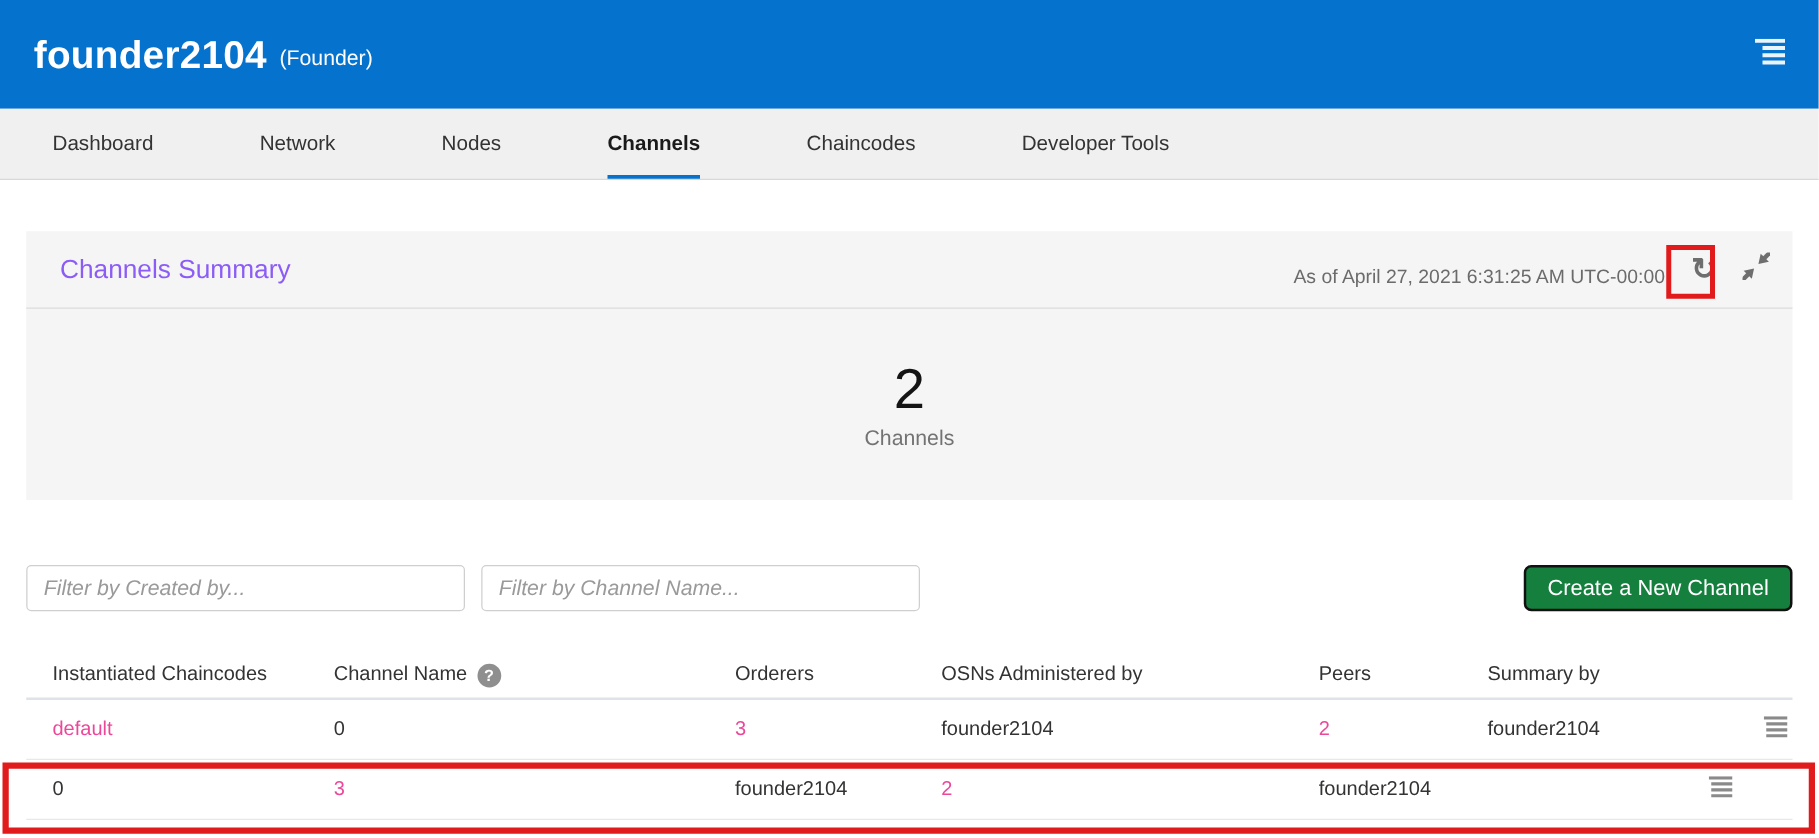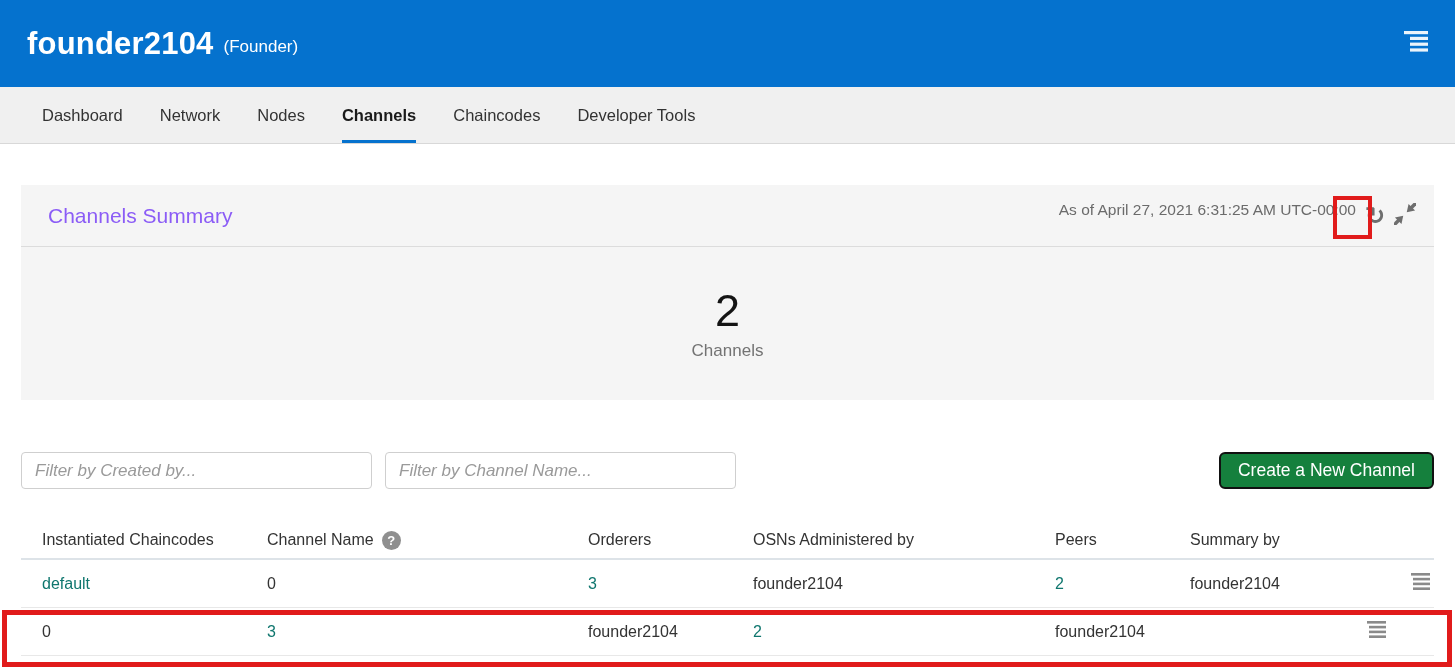--- a/index.html
+++ b/index.html
@@ -25,20 +25,21 @@
   .app-menu { margin-left: auto; cursor: pointer; display: flex; align-items: center; }
 
   
   .tabbar {
     height: 57px;
     background: #f0f0f0;
     border-bottom: 1px solid #d8d8d8;
     display: flex;
     align-items: stretch;
     padding-left: 42px;
+    gap: 48px;
   }
   .tab {
     display: flex;
     align-items: center;
     margin-right: 37px;
     font-size: 16.5px;
     color: #333;
     cursor: pointer;
     border-bottom: 3px solid transparent;
     padding-top: 3px;
@@ -52,21 +53,21 @@
     height: 215px;
   }
   .panel-header {
     height: 62px;
     display: flex;
     align-items: center;
     padding: 0 14px 0 27px;
     border-bottom: 1px solid #dcdcdc;
   }
   .panel-title { font-size: 21px; color: #8b5cf6; }
-  .panel-tools { margin-left: auto; display: flex; align-items: flex-start; }
+  .panel-tools { margin-left: auto; display: flex; align-items: flex-end; gap: 12px; }
   .as-of { font-size: 15.5px; color: #6b6b6b; margin-right: 4px; }
   .icon-btn {
     width: 30px; height: 30px;
     display: flex; align-items: center; justify-content: center;
     cursor: pointer; color: #6e6e6e;
   }
   .refresh-glyph { font-size: 24px; line-height: 1; font-weight: bold; color: #6e6e6e; }
   .panel-body {
     height: 153px;
     display: flex; flex-direction: column;
@@ -128,21 +129,21 @@
     color: #fff;
     font-size: 13px;
     font-weight: bold;
     display: inline-flex;
     align-items: center;
     justify-content: center;
     margin-left: 8px;
     cursor: pointer;
   }
   .tbody-row { height: 48px; border-bottom: 1px solid #e8e8e8; font-size: 16px; }
-  .cell-link { color: #0f766e; text-decoration: none; cursor: pointer; }
+  .cell-link { color: #ec4899; text-decoration: none; cursor: pointer; }
   .cell-text { color: #333; }
   .row-menu { display: flex; justify-content: flex-end; padding-right: 4px; cursor: pointer; }
 
   
   .annotation { position: absolute; border-style: solid; border-color: #E11B1B; pointer-events: none; z-index: 50; }
   .ann-refresh { left: 1333px; top: 196px; width: 39px; height: 43px; border-width: 4px; }
   .ann-row { left: 2px; top: 610px; width: 1450px; height: 57px; border-width: 5px; }
 </style>
 </head>
 <body>

